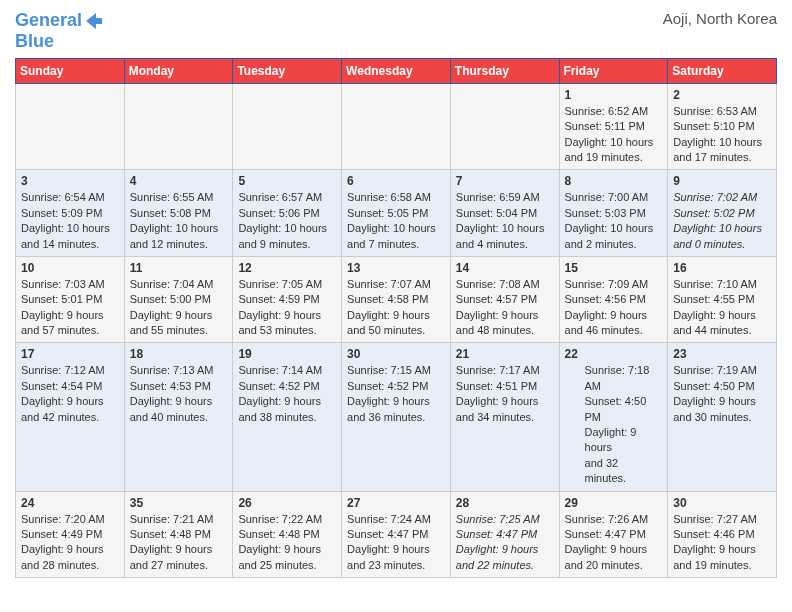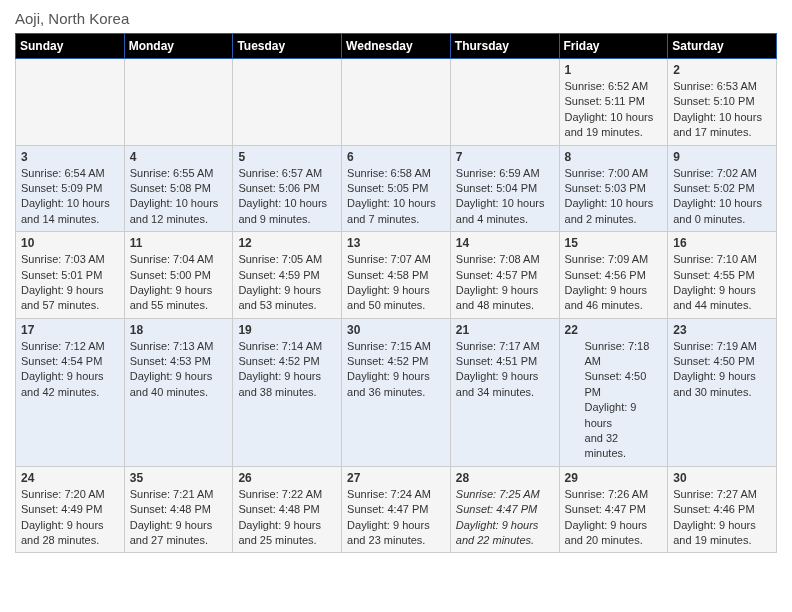--- a/index.html
+++ b/index.html
@@ -44,21 +44,21 @@
     .location {
       font-size: 15px;
       color: #555;
     }
     table {
       width: 100%;
       border-collapse: collapse;
       table-layout: fixed;
     }
     thead th {
-      background-color: #000000;
+      background-color: #ef4444;
       color: #fff;
       font-size: 12px;
       font-weight: bold;
       padding: 5px 4px;
       text-align: left;
       border: 1px solid #2a5aaf;
     }
     tbody tr {
       height: 85px;
     }
@@ -83,20 +83,34 @@
     .day-info {
       font-size: 11px;
       line-height: 1.4;
     }
   </style>
 </head>
 <body>
 
 <div class="page">
   <div class="header">
+    <div class="logo">
+      <div>
+        <div style="display:flex;align-items:center;">
+          <span class="logo-text">
+            <span>General</span>
+          </span>
+
+          <svg width="22" height="22" viewBox="0 0 22 22">
+            <polygon points="4,11 14,3 14,8 20,8 20,14 14,14 14,19" fill="#4a90d9"></polygon>
+          </svg>
+        </div>
+        <div class="logo-text" style="color:#4a90d9;font-size:18px;font-weight:bold;">Blue</div>
+      </div>
+    </div>
     <div class="title-section">
       <div class="location">Aoji, North Korea</div>
     </div>
   </div>
 
   <table>
     <thead>
       <tr>
       <th>Sunday</th>
           <th>Monday</th>
@@ -167,21 +181,21 @@
           </td>
           <td>
             <div class="day-num">8</div>
             <div class="day-info" style="white-space: pre-line;">Sunrise: 7:00 AM
 Sunset: 5:03 PM
 Daylight: 10 hours
 and 2 minutes.</div>
           </td>
           <td>
             <div class="day-num">9</div>
-            <div class="day-info" style="white-space: pre-line;">Sunrise: 7:02 AM
+            <div class="day-info" style="white-space: pre-line; font-style: italic;">Sunrise: 7:02 AM
 Sunset: 5:02 PM
 Daylight: 10 hours
 and 0 minutes.</div>
           </td>
         </tr>
         <tr>
           <td>
             <div class="day-num">10</div>
             <div class="day-info" style="white-space: pre-line;">Sunrise: 7:03 AM
 Sunset: 5:01 PM

